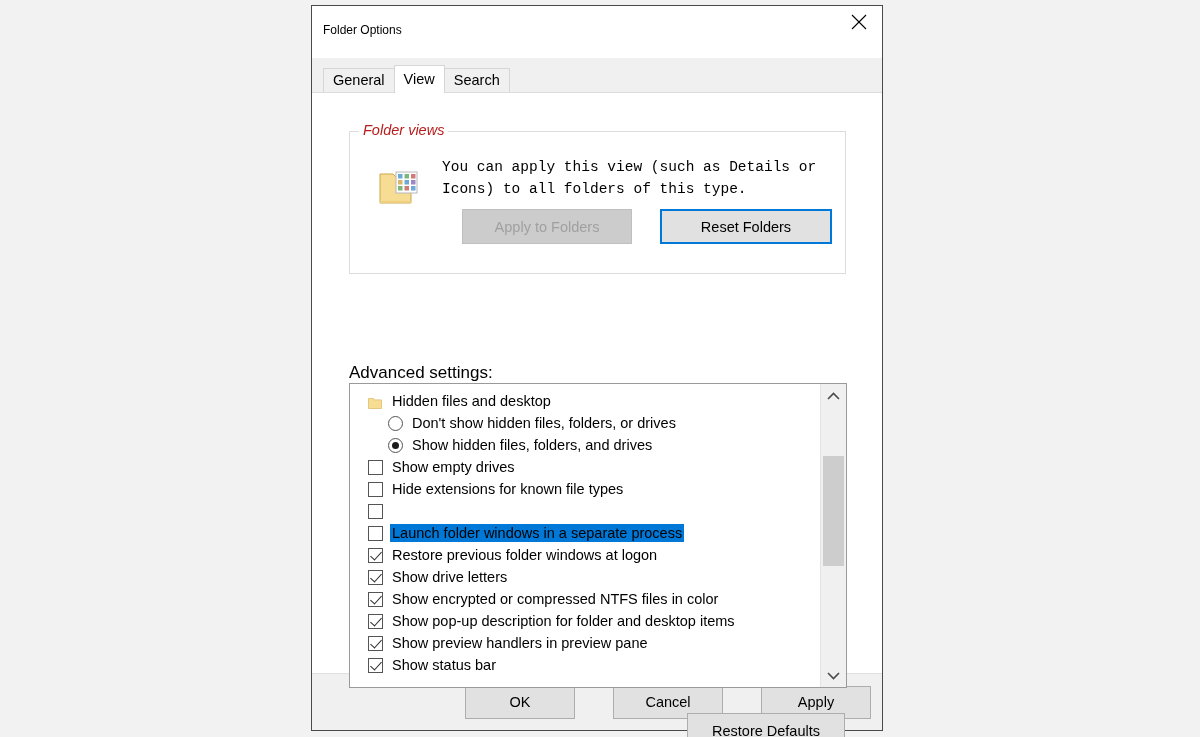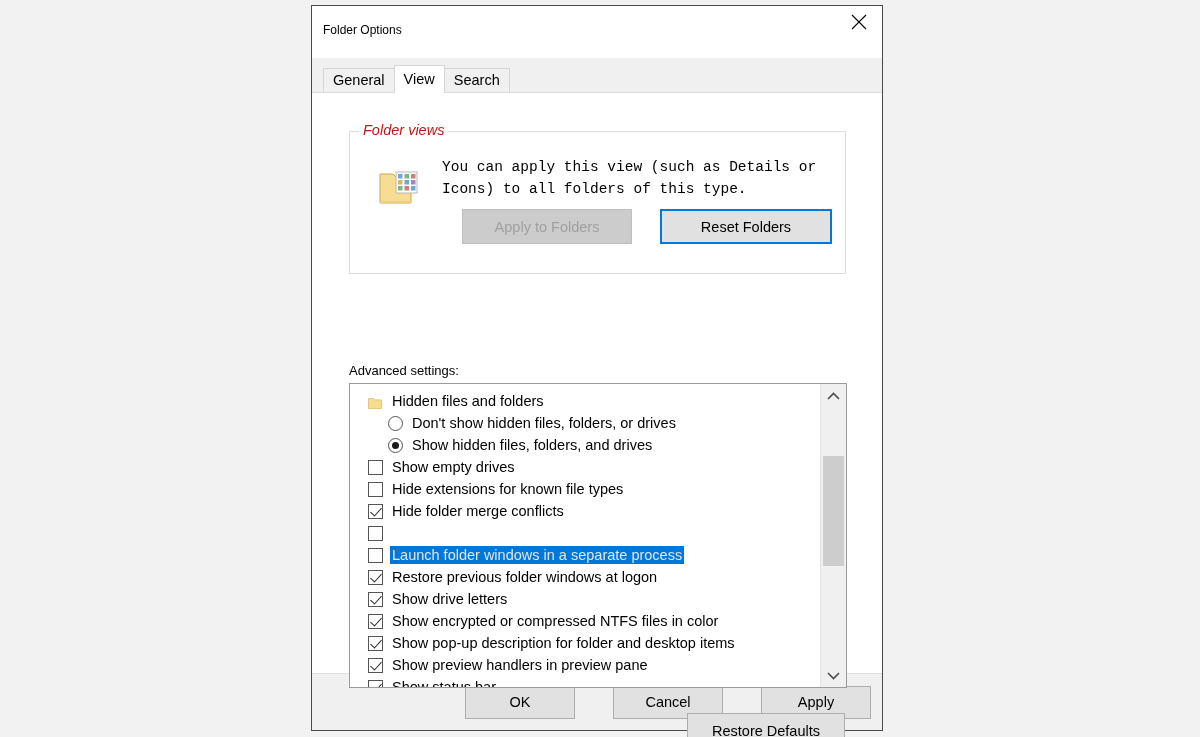--- a/index.html
+++ b/index.html
@@ -140,21 +140,21 @@
     padding: 0 10px;
     white-space: nowrap;
   }
   .btn.disabled { color: #a0a0a0; background: #cccccc; border-color: #bfbfbf; }
   .btn.focused { border: 2px solid #0078d7; }
 
   
   .adv-label {
     position: absolute;
     left: 37px; top: 270px;
-    font-size: 13px;
+    font-size: 17px;
     color: #000;
   }
   .listbox {
     position: absolute;
     left: 37px; top: 290px;
     width: 498px; height: 305px;
     border: 1px solid #9a9a9a;
     background: #ffffff;
     overflow: hidden;
     display: flex;
@@ -174,21 +174,21 @@
   }
   .row.indent { padding-left: 38px; }
   .row-label {
     font-size: 14.5px;
     color: #000;
     line-height: 18px;
     padding: 0 2px;
   }
   .row.selected .row-label {
     background: #0078d7;
-    color: #e5e5e5;
+    color: #000000;
   }
 
   .cb {
     width: 15px; height: 15px;
     border: 1px solid #545454;
     background: #fff;
     margin-right: 7px;
     flex: 0 0 auto;
     position: relative;
   }
@@ -329,41 +329,37 @@
       </div>
 
       <div class="adv-label">Advanced settings:</div>
 
       <div class="listbox">
         <div class="list-inner" id="list-inner">
             <div class="row">
               <span class="folder-mini"><svg width="14" height="12" viewBox="0 0 14 12">
                   <path d="M0.5 1.5 h5 l1.2 1.4 h6.8 v8.6 h-13 z" fill="#f7dc93" stroke="#ddbd6d" stroke-width="0.8"></path>
                 </svg></span>
-              <span class="row-label">Hidden files and folders</span>
+              <span class="row-label">Hidden files and desktop</span>
             </div>
             <div class="row indent">
               <span class="rb"></span>
               <span class="row-label">Don't show hidden files, folders, or drives</span>
             </div>
             <div class="row indent">
               <span class="rb checked"></span>
               <span class="row-label">Show hidden files, folders, and drives</span>
             </div>
             <div class="row">
               <span class="cb"></span>
               <span class="row-label">Show empty drives</span>
             </div>
             <div class="row">
               <span class="cb"></span>
               <span class="row-label">Hide extensions for known file types</span>
-            </div>
-            <div class="row">
-              <span class="cb checked"></span>
-              <span class="row-label">Hide folder merge conflicts</span>
             </div>
             <div class="row">
               <span class="cb"></span>
             </div>
             <div class="row selected">
               <span class="cb"></span>
               <span class="row-label">Launch folder windows in a separate process</span>
             </div>
             <div class="row">
               <span class="cb checked"></span>

